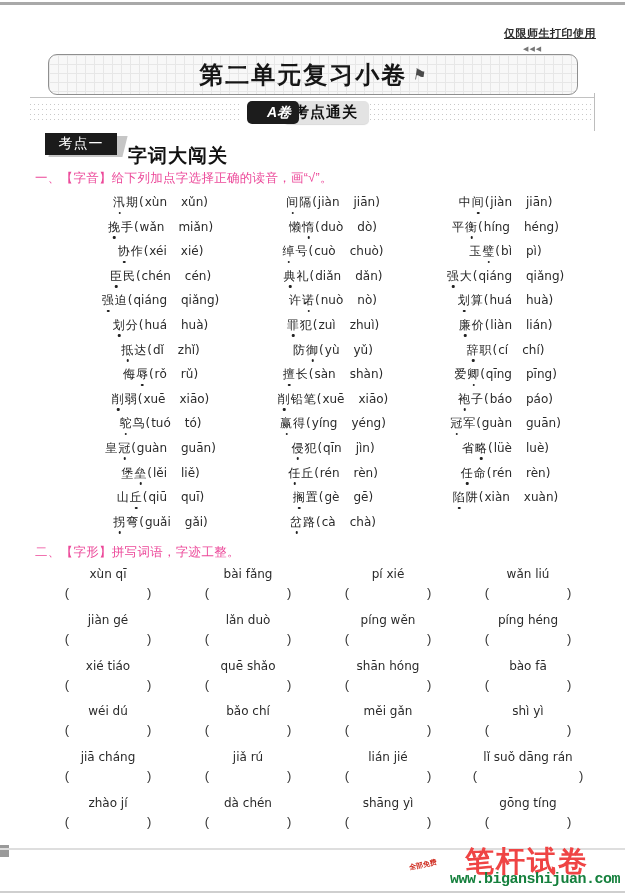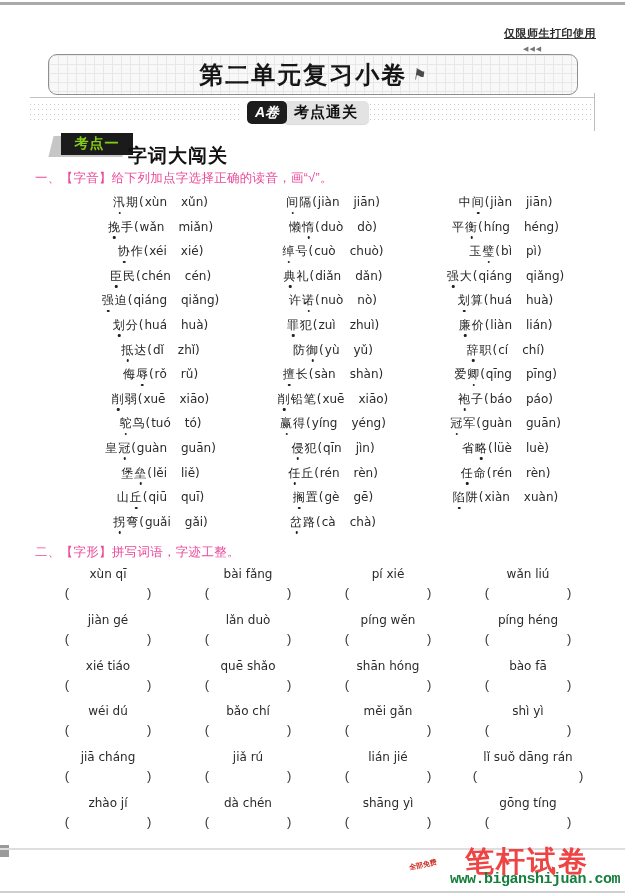--- a/index.html
+++ b/index.html
@@ -28,32 +28,32 @@
           repeating-linear-gradient(to right,#c9c9c9 0 1px,transparent 1px 4px);
         background-size:100% 1px,100% 1px,100% 1px,100% 1px;
         background-repeat:no-repeat;
         background-position:0 0,0 5px,0 10px,0 15px;}
   .dotband.left{left:30px;width:212px;}
   .dotband.right{left:370px;width:223px;}
   .vline-right{position:absolute;left:594px;top:93px;width:1px;height:38px;background:#bdbdbd;}
 
   .badge-a{position:absolute;left:247px;top:101px;width:40px;height:23px;background:#1c1c1c;
         border-radius:5px;color:#fff;font-weight:bold;font-style:italic;font-size:14px;
-        display:flex;align-items:center;justify-content:center;z-index:2;}
+        display:flex;align-items:center;justify-content:center;z-index:2;padding-left:12px;}
   .badge-pass{position:absolute;left:283px;top:101px;width:86px;height:23px;background:#e3e3e3;
         border-radius:5px;color:#111;font-weight:bold;font-size:15px;letter-spacing:1px;
         display:flex;align-items:center;justify-content:center;z-index:1;
         box-shadow:0 1px 1px rgba(0,0,0,0.15);}
 
   .kaodian-wrap{position:absolute;left:45px;top:133px;height:23px;}
   .kaodian-shadow{position:absolute;left:6px;top:3px;width:74px;height:21px;background:#c6c6c6;
         transform:skewX(-14deg);}
   .kaodian-badge{position:absolute;left:0;top:0;width:72px;height:22px;background:#1b1b1b;
-        color:#84cc16;font-size:14px;font-weight:bold;letter-spacing:1px;
-        display:flex;align-items:center;justify-content:center;margin-left:16px;}
+        color:#ffffff;font-size:14px;font-weight:normal;letter-spacing:1px;
+        display:flex;align-items:center;justify-content:center;}
   .kaodian-title{position:absolute;left:128px;top:135px;font-size:19px;font-weight:bold;color:#111;
         letter-spacing:1px;margin-top:8px;}
 
   .stem{position:absolute;left:35px;font-size:12.5px;font-weight:normal;color:#ec4899;letter-spacing:0.3px;}
   #q1-stem{top:170px;}
   #q2-stem{top:544px;}
 
   #q1-grid{position:absolute;left:68px;top:194px;display:grid;
         grid-template-columns:185px 160px 185px;grid-auto-rows:24.6px;text-align:center;}
   .q1cell{font-size:12px;white-space:nowrap;}

